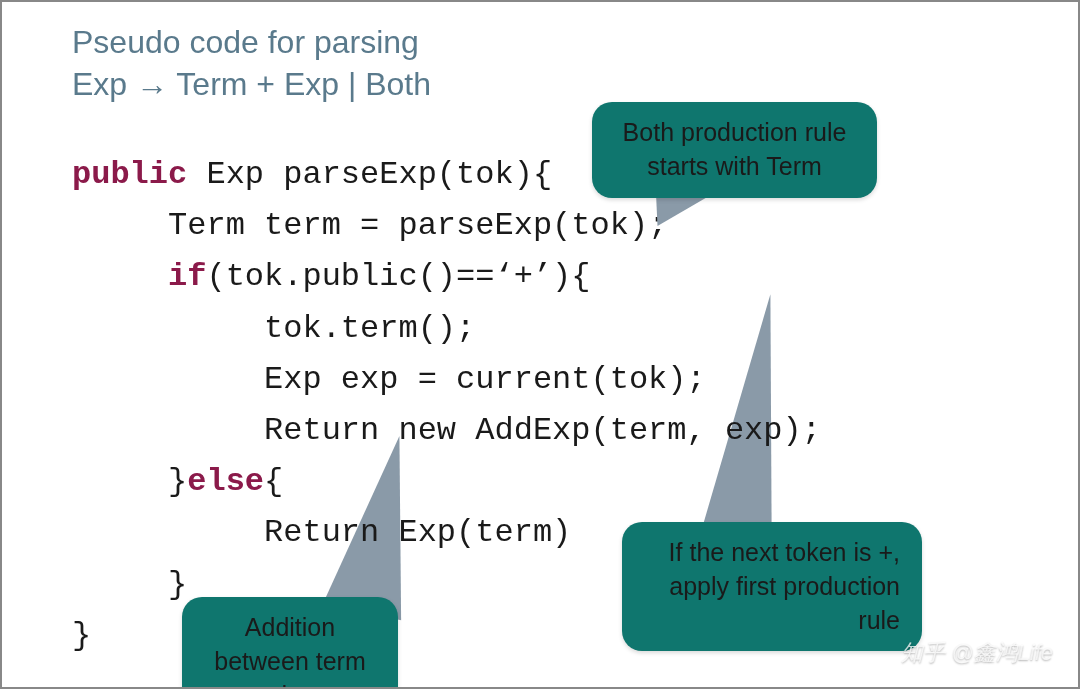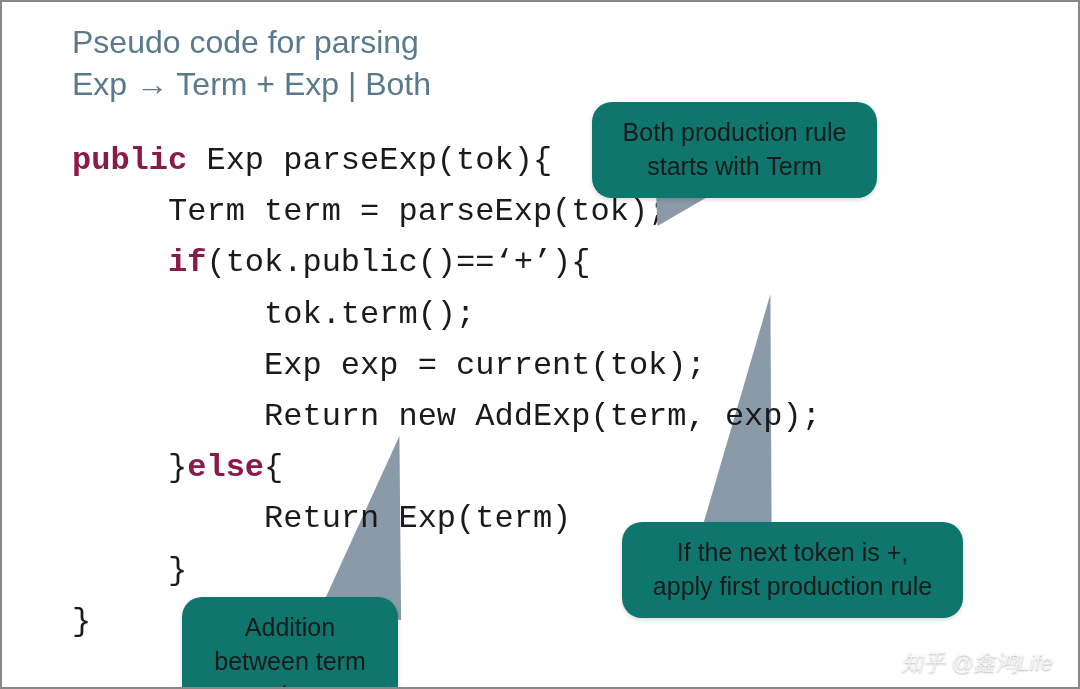--- a/index.html
+++ b/index.html
@@ -20,21 +20,21 @@
       position: absolute;
       top: 20px;
       left: 70px;
       color: #5a7a8c;
       font-size: 32px;
       font-weight: 400;
       line-height: 1.3;
     }
     .code-block {
       position: absolute;
-      top: 133px;
+      top: 147px;
       left: 70px;
       font-family: 'Courier New', Courier, monospace;
       font-size: 32px;
       line-height: 1.6;
       color: #1a1a1a;
     }
     .code-line {
       white-space: pre;
     }
     .keyword {
@@ -53,21 +53,22 @@
       box-shadow: 0 2px 4px rgba(0,0,0,0.15);
     }
     .callout-1 {
       top: 100px;
       left: 590px;
       width: 285px;
     }
     .callout-2 {
       top: 520px;
       left: 620px;
-      width: 341px;
+      width: 300px;
+      text-align: right;
     }
     .callout-3 {
       top: 595px;
       left: 180px;
       width: 216px;
     }
     .pointer {
       position: absolute;
       width: 0;
       height: 0;
@@ -96,21 +97,21 @@
       top: 430px;
       left: 320px;
       border-left: 40px solid transparent;
       border-right: 40px solid transparent;
       border-bottom: 180px solid #8a9aa8;
       transform: rotate(12deg);
       transform-origin: bottom;
     }
     .watermark {
       position: absolute;
-      bottom: 9px;
+      bottom: 19px;
       right: 25px;
       color: rgba(255,255,255,0.75);
       font-size: 22px;
       font-style: italic;
       text-shadow: 0 1px 2px rgba(0,0,0,0.3);
       z-index: 100;
     }
   </style>
 </head>
 <body>

